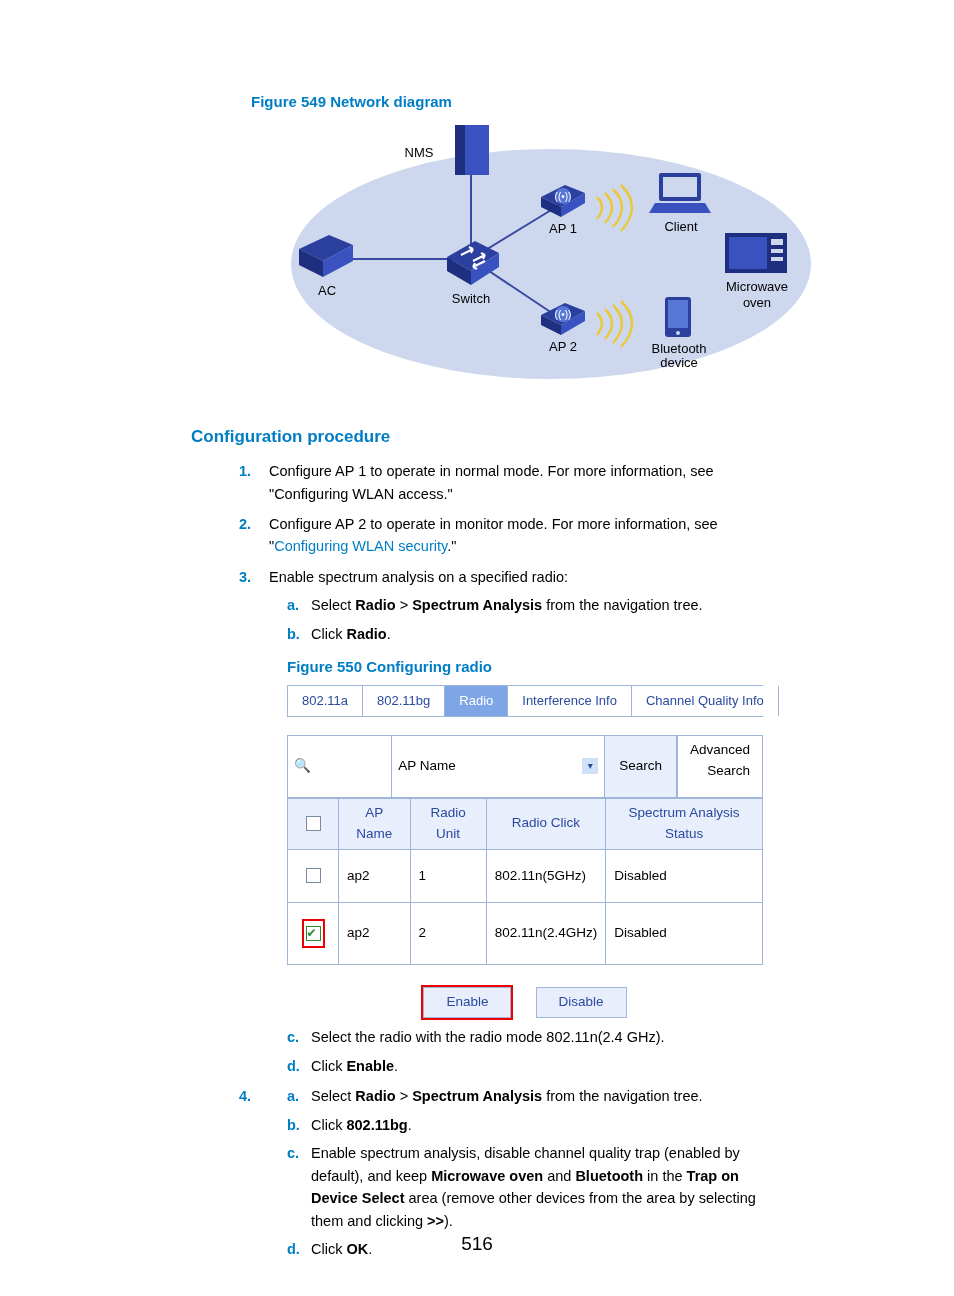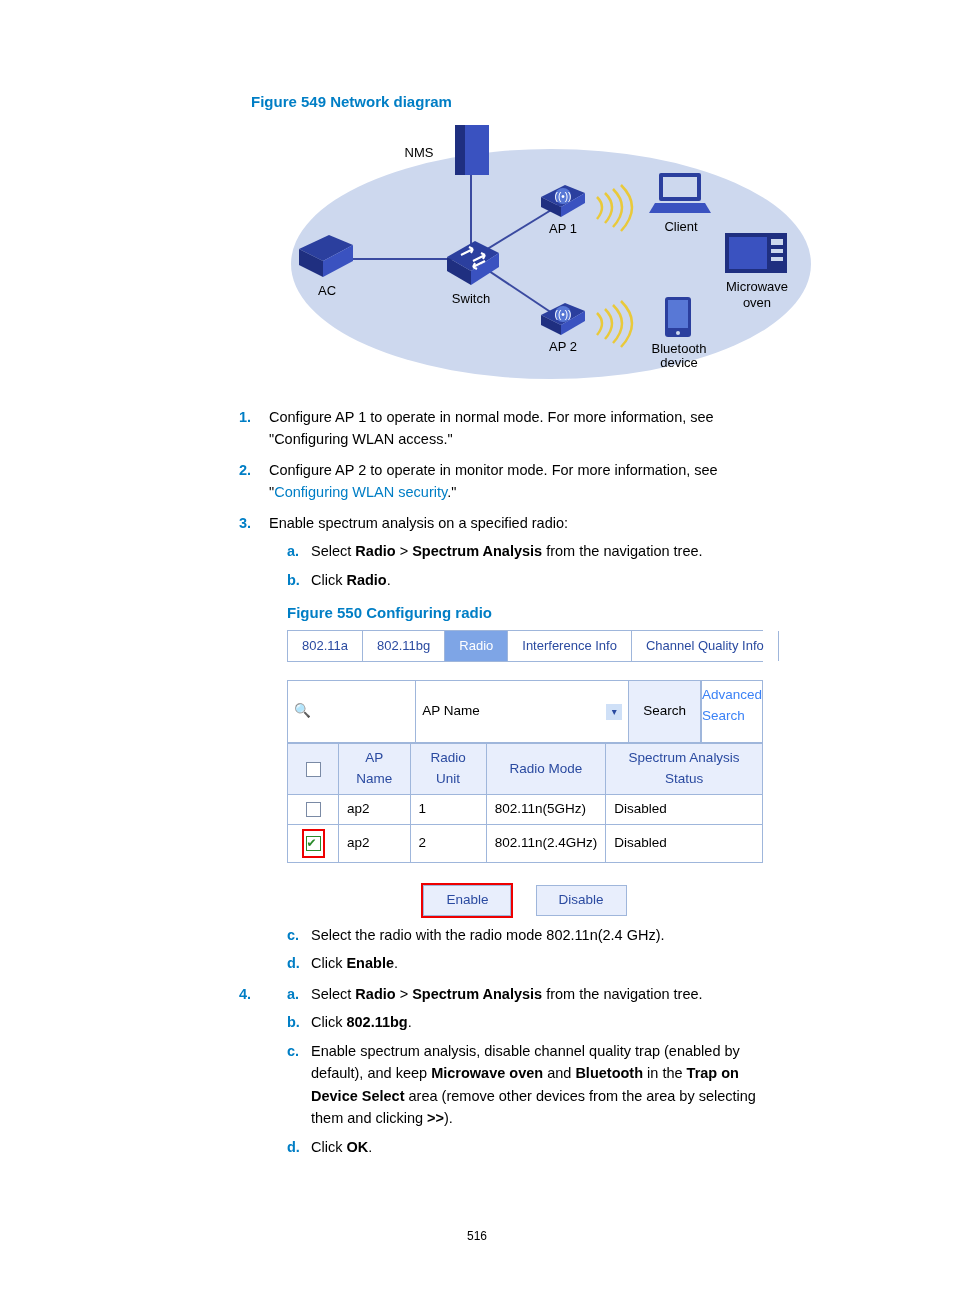--- a/index.html
+++ b/index.html
@@ -19,34 +19,34 @@
   .tabs{display:flex;border:1px solid #9fb6db;border-bottom:1px solid #9fb6db;margin-top:6px;font-size:13px;}
   .tab{padding:5px 14px;color:#2a4aa0;border-right:1px solid #9fb6db;background:#fff;white-space:nowrap;}
   .tab.active{background:#7ea5e6;color:#fff;}
   .tab.last{flex:1;border-right:none;}
   
   .searchrow{display:flex;align-items:stretch;margin-top:18px;border:1px solid #9fb6db;font-size:13.5px;}
   .srch-ic{width:160px;border-right:1px solid #9fb6db;display:flex;align-items:center;padding-left:6px;color:#9aa;}
   .srch-sel{flex:0 0 200px;display:flex;align-items:center;justify-content:space-between;padding:4px 6px;border-right:1px solid #9fb6db;background:#fff;}
   .chev{width:16px;height:16px;background:#cfe0f7;display:flex;align-items:center;justify-content:center;color:#2a4aa0;font-size:10px;}
   .srch-btn{padding:20px 14px;background:#e8eefc;border-right:1px solid #9fb6db;color:#000;}
-  .adv{padding:4px 0;color:#3b82f6;flex:1;border-left:1px solid #9fb6db;}
+  .adv{padding:4px 12px;color:#000000;flex:1;border-left:1px solid #9fb6db;text-align:right;}
   
   table.grid{width:100%;border-collapse:collapse;font-size:13.5px;margin-top:0;}
   table.grid th{background:#e8eefc;color:#2a4aa0;font-weight:normal;border:1px solid #9fb6db;padding:4px 8px;text-align:center;}
-  table.grid td{border:1px solid #9fb6db;padding:4px 8px;}
+  table.grid td{border:1px solid #9fb6db;padding:16px 8px;}
   .chk{width:13px;height:13px;border:1px solid #7a8aa5;display:inline-block;vertical-align:middle;background:#fff;}
   .chk.on{border:1px solid #2a8a2a;position:relative;}
   .chk.on::after{content:"✔";position:absolute;left:0;top:-3px;font-size:12px;color:#2a8a2a;}
   .chk-wrap{display:inline-block;}
   .chk-hl{border:2px solid #e00;padding:2px;display:inline-block;}
   .btns{text-align:center;margin:22px 0 8px 0;}
   .btn{display:inline-block;padding:4px 22px;background:#e8eefc;color:#2a4aa0;border:1px solid #9fb6db;font-size:13.5px;margin:0 10px;}
   .btn-hl{box-shadow:0 0 0 2px #e00;}
-  .pagenum{position:absolute;bottom:50px;left:0;right:0;text-align:center;font-size:12px;}
+  .pagenum{position:absolute;bottom:50px;left:0;right:0;text-align:center;font-size:19px;}
 </style>
 </head>
 <body>
 
 <div class="page">
 
   <div class="fig-title">Figure 549 Network diagram</div>
 
   <div class="diagram-wrap">
     <svg width="560" height="270" viewBox="0 0 560 270">
@@ -134,20 +134,21 @@
         <rect x="4" y="4" width="38" height="32" fill="#3a52c0"></rect>
         <rect x="46" y="6" width="12" height="6" fill="#cdd8ee"></rect>
         <rect x="46" y="16" width="12" height="4" fill="#cdd8ee"></rect>
         <rect x="46" y="24" width="12" height="4" fill="#cdd8ee"></rect>
       </g>
       <text x="506" y="172" font-size="13" text-anchor="middle">Microwave</text>
       <text x="506" y="188" font-size="13" text-anchor="middle">oven</text>
     </svg>
   </div>
 
+  <div class="section-h">Configuration procedure</div>
 
   <ol class="big">
     <li>
       <span class="num">1.</span>
       <span>Configure AP 1 to operate in normal mode. For more information, see "Configuring WLAN access."</span>
     </li>
     <li>
       <span class="num">2.</span>
       <span>Configure AP 2 to operate in monitor mode. For more information, see "</span><span class="link">Configuring WLAN security</span><span>."</span>
     </li>
@@ -181,21 +182,21 @@
           <div class="srch-btn">Search</div>
           <div class="adv">Advanced Search</div>
         </div>
 
         <table class="grid">
           <thead>
             <tr>
               <th style="width:34px;"><span class="chk"></span></th>
               <th>AP Name</th>
               <th>Radio Unit</th>
-              <th>Radio Mode</th>
+              <th>Radio Click</th>
               <th>Spectrum Analysis Status</th>
             </tr>
           </thead>
           <tbody>
             <tr>
               <td style="text-align:center;"><span class="chk-wrap"><span class="chk"></span></span></td>
               <td>ap2</td>
               <td>1</td>
               <td>802.11n(5GHz)</td>
               <td>Disabled</td>

